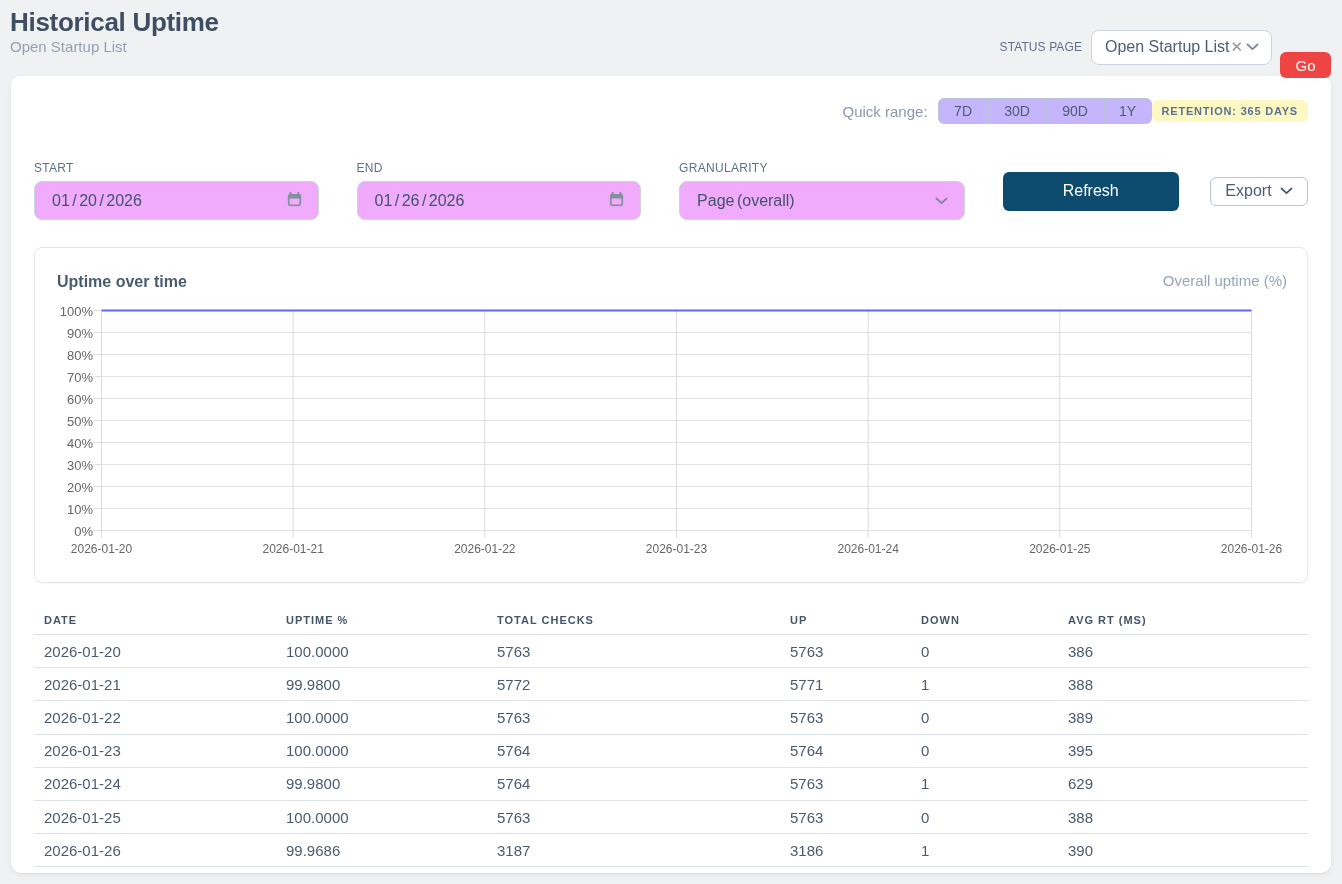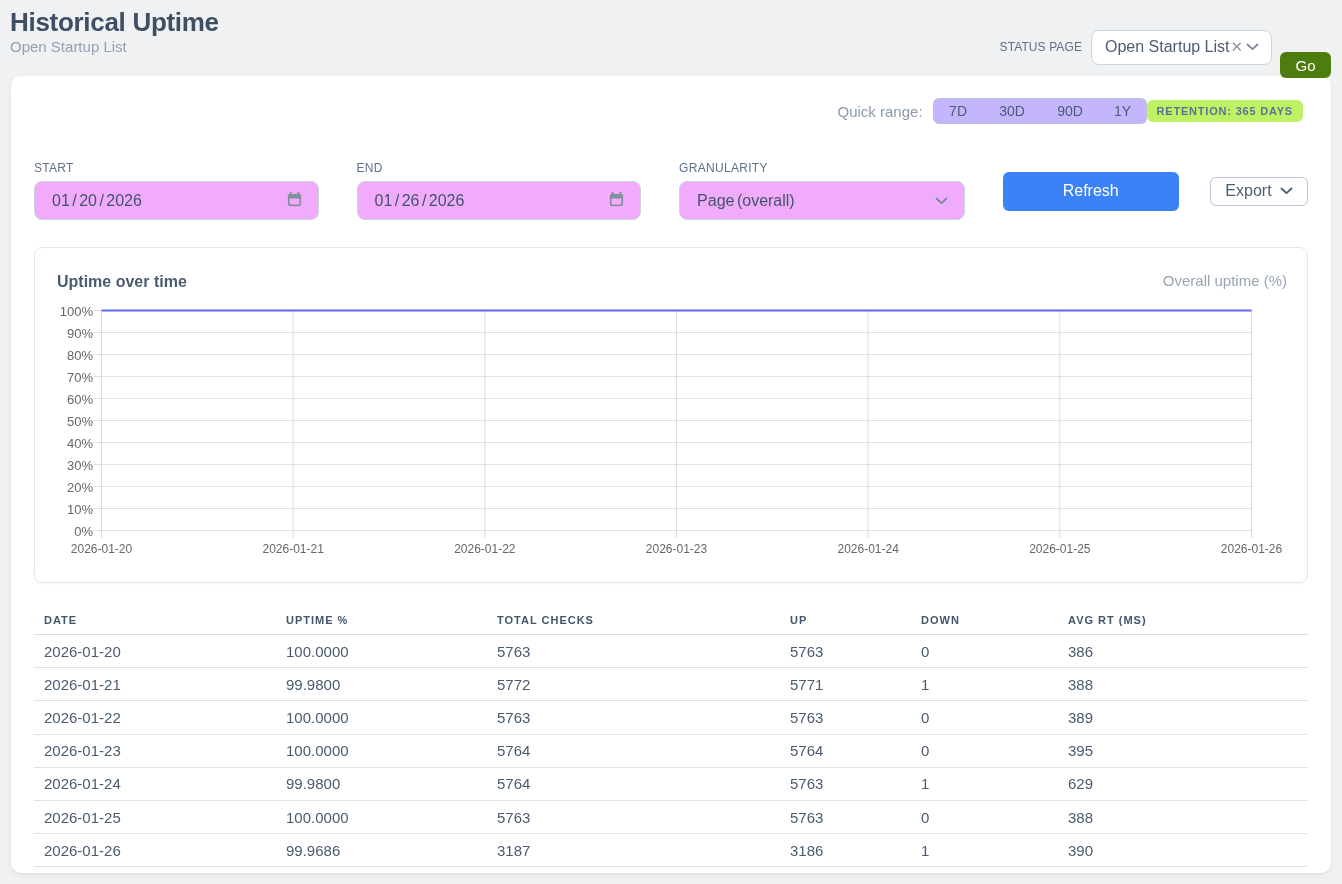--- a/index.html
+++ b/index.html
@@ -12,41 +12,41 @@
     overflow:hidden;
   }
   .hdr { position:relative; padding:7px 11px 0 10px; }
   .hdr h1 { margin:0; font-size:26px; font-weight:700; color:#3e4f63; letter-spacing:-0.3px; }
   .hdr .sub { font-size:15px; color:#94a1b3; margin-top:0; }
   .hdr-right { position:absolute; right:11px; top:16px; display:flex; align-items:center; }
   .sp-label { font-size:12px; font-weight:400; color:#5f7189; letter-spacing:0.1px; margin-right:9px; }
   .sel { width:181px; height:35px; border:1px solid #cbd3de; border-radius:8px; background:#fff; display:flex; align-items:center; padding:0 12px 0 13px; color:#4d5e74; font-size:16px; white-space:nowrap; }
   .sel .x { color:#8a95a6; font-size:15px; margin-left:1px; }
   .sel svg { margin-left:auto; }
-  .go { margin-left:8px; width:51px; justify-content:center; background:#4d7c0f; color:#fff; border-radius:6px; font-size:15px; height:26px; padding:0 13px; display:flex; align-items:center;margin-top:36px; }
+  .go { margin-left:8px; width:51px; justify-content:center; background:#ef4444; color:#fff; border-radius:6px; font-size:15px; height:26px; padding:0 13px; display:flex; align-items:center;margin-top:36px; }
 
   .panel { margin:21px 11px 0 11px; background:#fff; border-radius:10px;
     box-shadow:0 1px 2px rgba(16,24,40,.06), 0 2px 6px rgba(16,24,40,.05);
     padding:22px 23px 22px 23px; height:797px; }
 
   .row1 { display:flex; justify-content:flex-end; align-items:center; height:26px; }
   .qr-label { font-size:15px; color:#8b99ac; margin-right:10px; }
   .btn-group { display:flex; }
   .btn-group span { display:flex; align-items:center; justify-content:center; height:26px; border:1px solid #b9c4d4; border-left:none; color:#4c5d73; font-size:14px; background:#c4b5fd; }
   .btn-group span:first-child { border-left:1px solid #b9c4d4; border-radius:6px 0 0 6px; }
   .btn-group span:last-child { border-radius:0 6px 6px 0; }
   .b7 { width:51px; } .b30 { width:58px; } .b90 { width:58px; } .b1y { width:47px; }
-  .badge { margin-right:5px; background:#bef264; color:#587395; font-size:11px; font-weight:700; letter-spacing:0.8px; border-radius:6px; padding:5px 10px; }
+  .badge { background:#fef9c3; color:#587395; font-size:11px; font-weight:700; letter-spacing:0.8px; border-radius:6px; padding:5px 10px; }
 
   .row2 { display:flex; margin-top:38px; align-items:center;gap:20px; }
   .field { width:305px; margin-right:18px; }
   .field label { display:block; font-size:12px; font-weight:400; color:#5f7189; letter-spacing:0.3px; line-height:13px; margin-bottom:6px; }
   .input { height:39px; border:1px solid #cbd3de; border-radius:8px; background:#f0abfc; display:flex; align-items:center; padding:0 16px 0 17px; color:#43536a; font-size:16px; }
   .input .grow { flex:1; word-spacing:-2px; }
-  .refresh { width:189px; height:39px; background:#3b82f6; color:#fff; font-size:16px; border-radius:6px; display:flex; align-items:center; justify-content:center; margin-right:11px; }
+  .refresh { width:189px; height:39px; background:#0c4a6e; color:#fff; font-size:16px; border-radius:6px; display:flex; align-items:center; justify-content:center; margin-right:11px; }
   .export { width:105px; height:29px; border:1px solid #b9c4d4; border-radius:6px; background:#fff; color:#4c5d73; font-size:16px; display:flex; align-items:center; justify-content:center; }
   .export svg { margin-left:8px; }
 
   .card { margin-top:27px; height:336px; border:1px solid #e3e8ee; border-radius:8px; position:relative;
     box-shadow:0 1px 2px rgba(16,24,40,.04); }
   .card-title { position:absolute; left:22px; top:25px; font-size:16px; font-weight:700; color:#4a5b70; }
   .card-right { position:absolute; right:20px; top:24px; font-size:15px; color:#98a4b5; }
 
   table { border-collapse:collapse; width:1274px; margin-top:24px; table-layout:fixed; }
   th { text-align:left; font-size:11px; font-weight:700; letter-spacing:1px; color:#44556b; padding:7px 10px 8px 10px; border-bottom:1px solid #d8dde4; }

